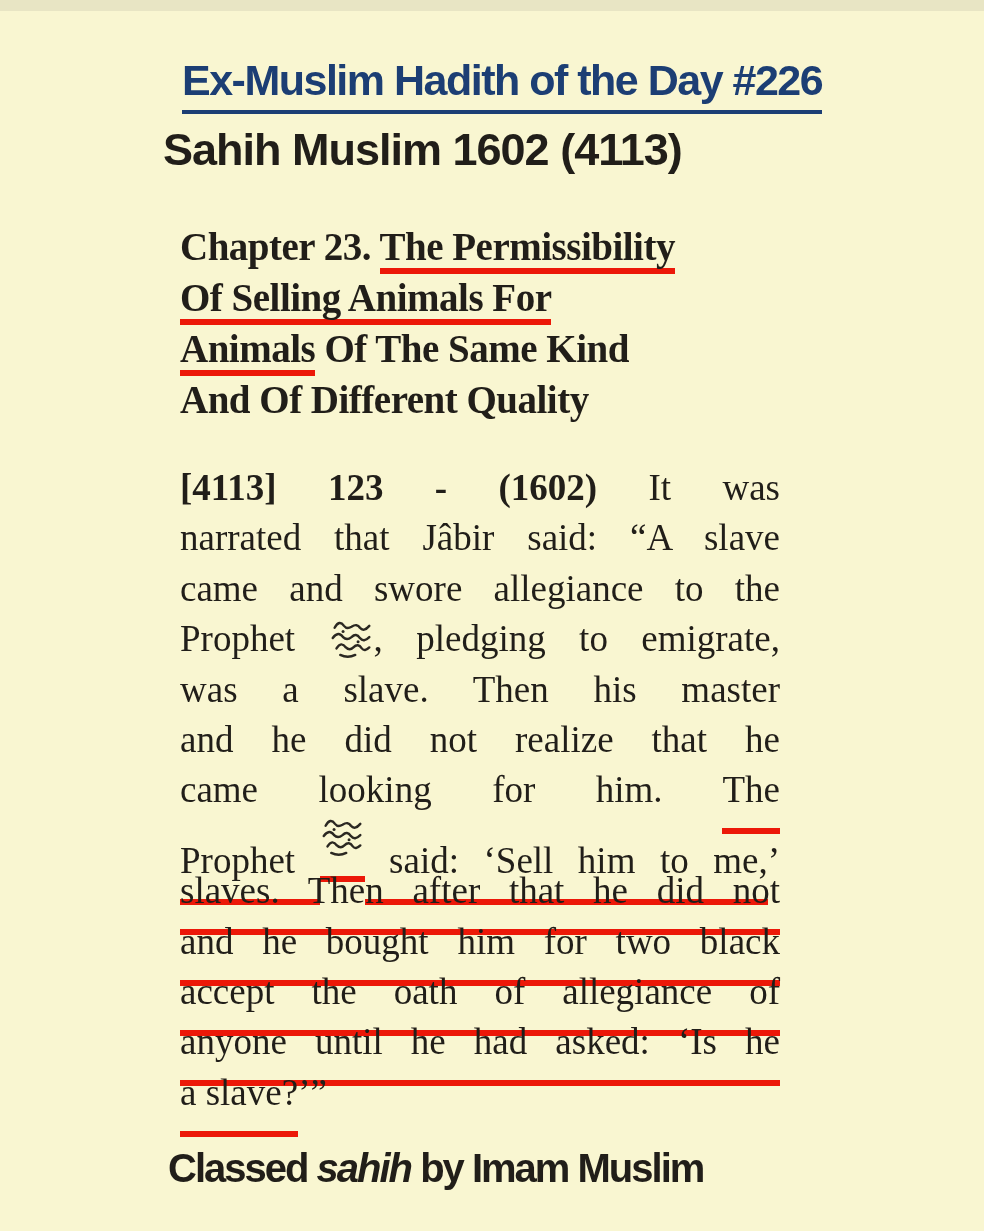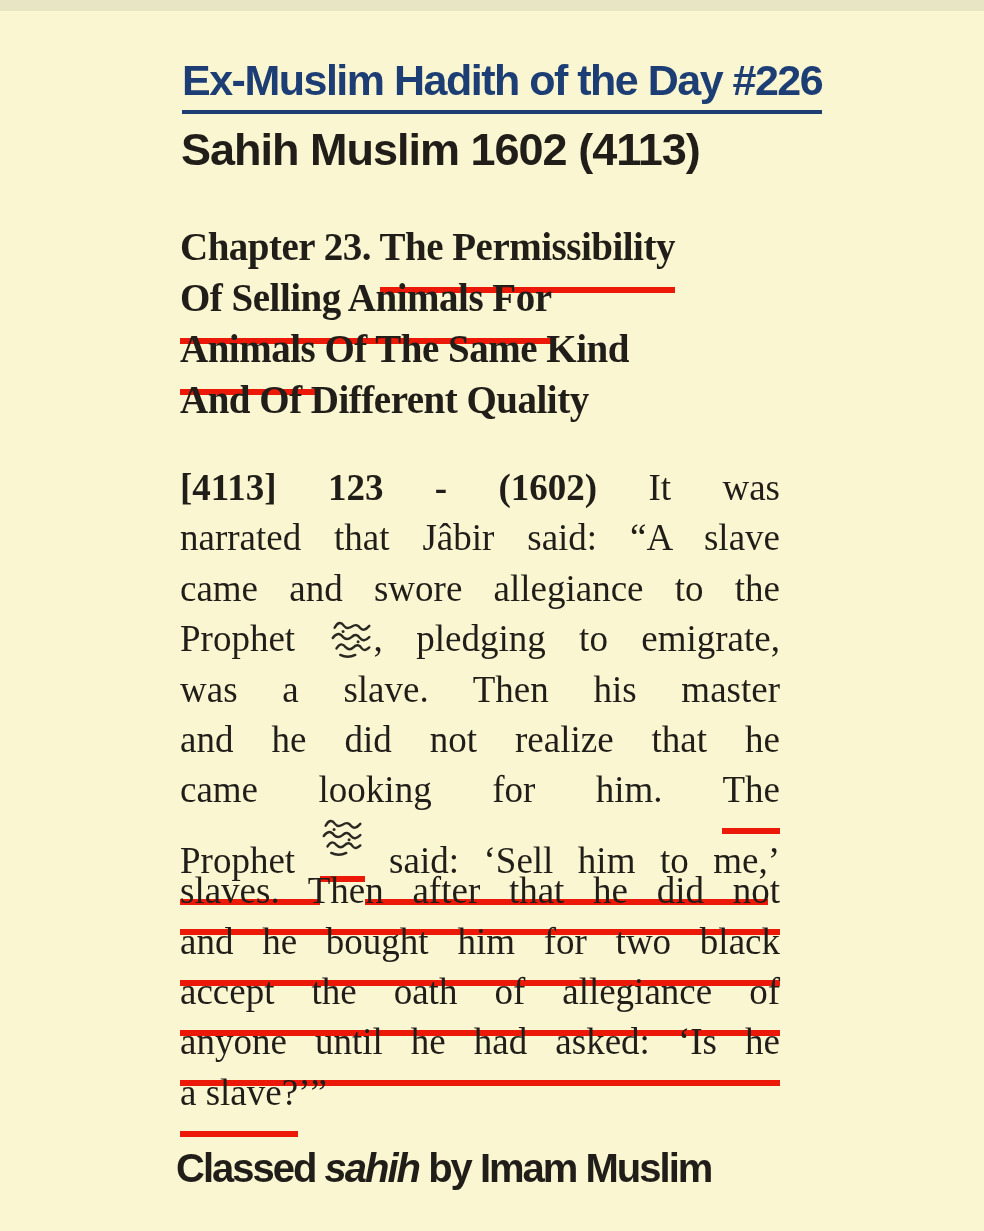--- a/index.html
+++ b/index.html
@@ -15,49 +15,49 @@
   
   .title-wrap{position:absolute; left:182px; top:44px;}
   .title{
     display:inline-block; margin:0;
     font-family:"Liberation Sans","DejaVu Sans",sans-serif;
     font-weight:bold; font-size:43px; letter-spacing:-1.5px; line-height:1.18;
     color:var(--blue);
     padding-bottom:4px; border-bottom:4px solid var(--blue);
   }
   .subtitle{
-    position:absolute; left:181px; top:112px; margin:0;
+    position:absolute; left:163px; top:112px; margin:0;
     font-family:"Liberation Sans","DejaVu Sans",sans-serif;
     font-weight:bold; font-size:45px; letter-spacing:-1px; line-height:1.2;
     color:var(--ink);
   }
   
   .chapter{
     position:absolute; left:180px; top:210px; width:624px;
     font-weight:bold; font-size:39px; letter-spacing:-0.5px; line-height:51px;
   }
   .hadith{
     position:absolute; left:180px; top:452px; width:600px;
     font-size:37px; line-height:50.4px;
   }
   .line{display:block;}
   .hadith .line{height:50.4px;}
   .j{text-align:justify; text-align-last:justify;}
   .b{font-weight:bold;}
   .it{font-style:italic;}
   .ru{border-bottom:6px solid var(--red); padding-bottom:18px;}
-  .chapter .ru{padding-bottom:19px;}
+  .chapter .ru{padding-bottom:0;}
   
   .honorific{display:inline-block; width:45px; height:42px; vertical-align:-9px;}
   .honorific svg{width:100%; height:100%; display:block;}
   .honorific path{fill:none; stroke:#2b2822; stroke-width:2.6; stroke-linecap:round;}
   .honorific circle{fill:#2b2822;}
   
   .caption{
-    position:absolute; left:176px; top:1132px; margin:0;
+    position:absolute; left:168px; top:1132px; margin:0;
     font-family:"Liberation Sans","DejaVu Sans",sans-serif;
     font-weight:bold; font-size:40px; letter-spacing:-2px; line-height:1.25;
     color:var(--ink);
   }
 </style>
 </head>
 <body>
 
 <div class="canvas">
   <div class="title-wrap">

